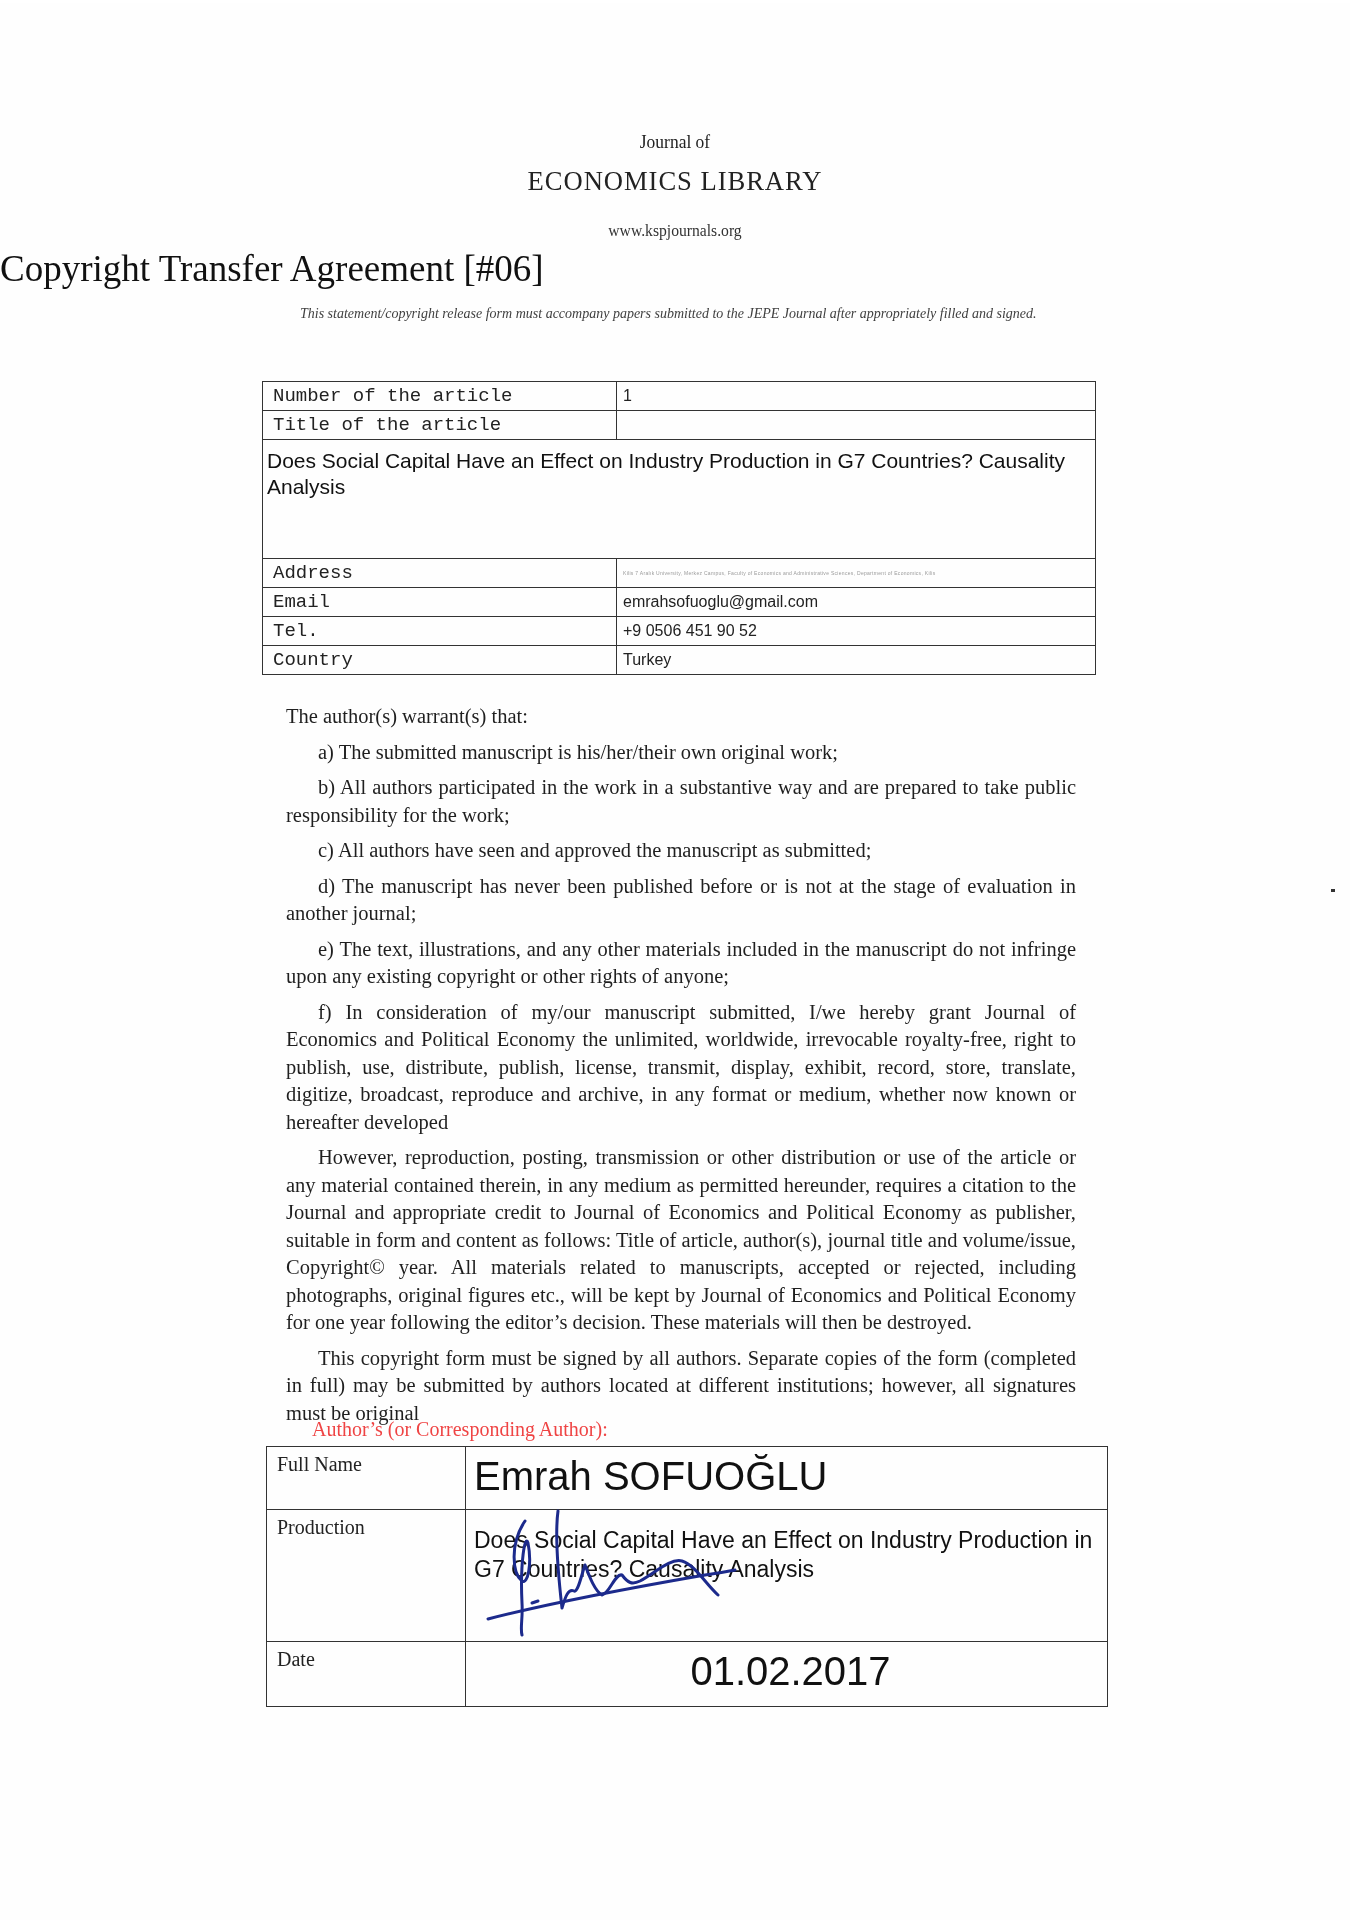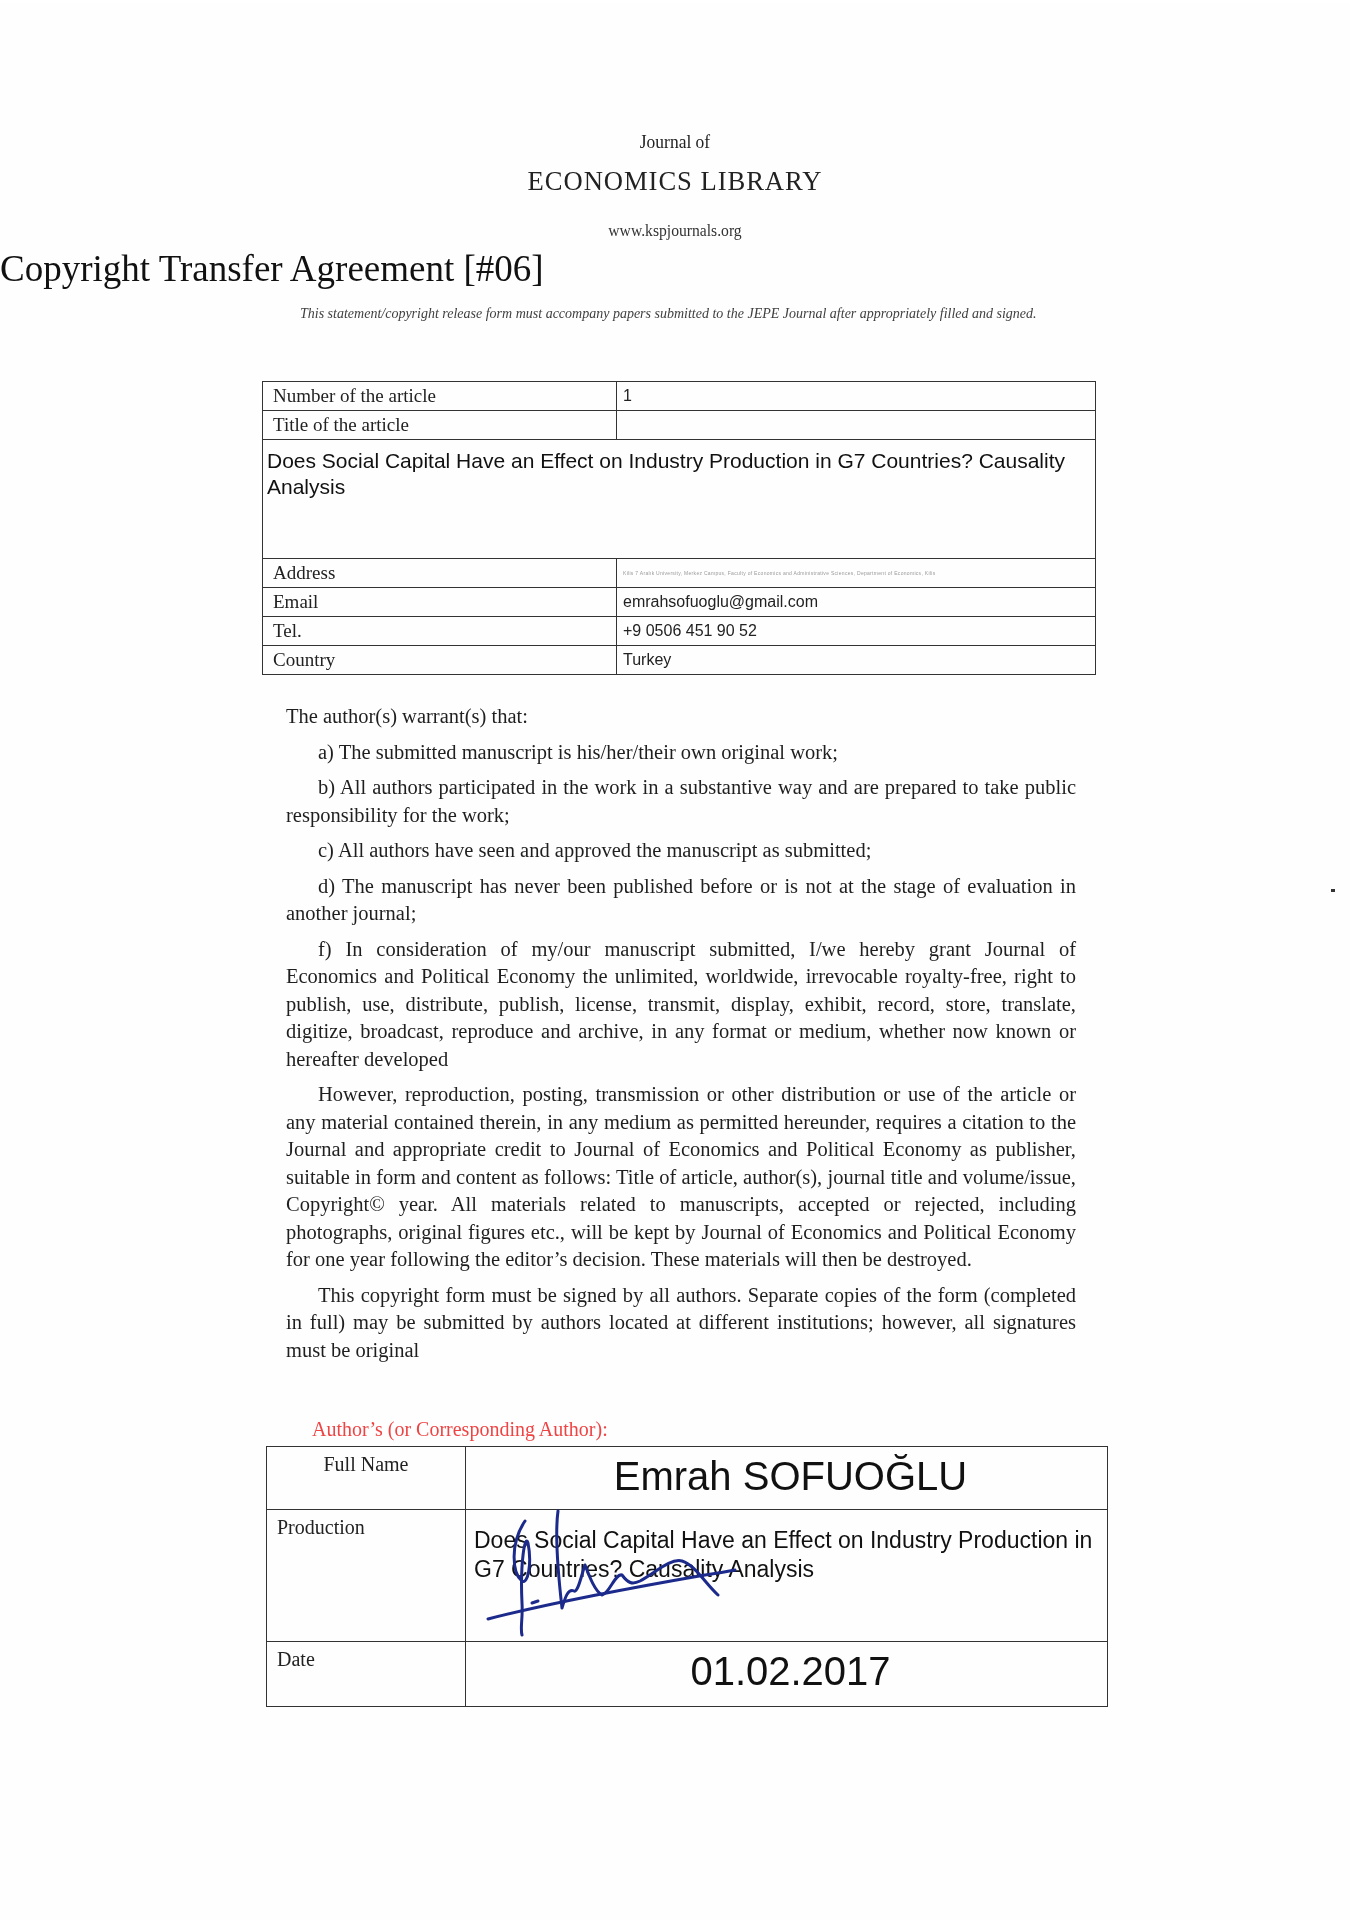--- a/index.html
+++ b/index.html
@@ -13,21 +13,21 @@
                  font-size: 28px; letter-spacing: 1px; color: #222; transform: scaleX(0.95); }
     .hdr-url { position: absolute; top: 218px; left: 0; width: 1350px; text-align: center;
                font-size: 17px; color: #333; transform: scaleX(0.92); }
     .hdr-title { position: absolute; top: 244px; left: 0; width: 1350px; text-align: left;
                  font-size: 37px; color: #111; }
     .intro { position: absolute; top: 297px; left: 300px; width: 780px; font-size: 14px;
              line-height: 27px; color: #404040; text-align: justify; text-indent: 0; font-style: italic; }
 
     table.info { position: absolute; left: 262px; top: 378px; width: 834px; border-collapse: collapse; }
     table.info td { border: 1.5px solid #333; padding: 0 10px; font-size: 19px; color: #222; vertical-align: top; }
-    table.info td.lbl { width: 333px; height: 26px; line-height: 28px; font-family: Liberation Serif, serif; margin-left: 45px; }
+    table.info td.lbl { width: 333px; height: 26px; line-height: 28px; font-family: Liberation Mono, monospace; margin-left: 45px; }
     table.info td.val { font-family: "Liberation Sans", sans-serif; font-size: 16px; line-height: 28px; padding-left: 6px; }
     table.info td.title-cell { height: 110px; font-family: "Liberation Sans", sans-serif; font-size: 21px;
                                line-height: 26px; padding: 8px 4px 0 4px; color: #111; }
     table.info td.addr { font-size: 5px; color: #9a9a9a; line-height: 28px; letter-spacing: 0.3px; white-space: nowrap; overflow: hidden; max-width: 500px; }
 
     .body-text { position: absolute; left: 278px; top: 692px; width: 806px; font-size: 20.5px;
                  line-height: 27.5px; color: #1f1f1f; text-align: justify; }
     .body-text p { margin: 8px; }
     .body-text p.ind { text-indent: 32px; }
 
@@ -35,21 +35,21 @@
 
     table.author { position: absolute; left: 266px; top: 1443px; width: 842px; border-collapse: collapse; }
     table.author td { border: 1.5px solid #333; vertical-align: top; }
     table.author td.lbl { width: 178px; padding: 6px 10px; font-size: 20px; color: #222; }
     table.author td.name-val { height: 44px; font-family: "Liberation Sans", sans-serif; font-size: 40px;
                                line-height: 50px; padding: 4px 0 0 8px; color: #111; }
     table.author td.sig-val { height: 115px; font-family: "Liberation Sans", sans-serif; font-size: 23px;
                               line-height: 29px; padding: 16px 0 0 8px; color: #111; position: relative; }
     table.author td.date-val { height: 48px; font-family: "Liberation Sans", sans-serif; font-size: 40px;
                                line-height: 50px; padding: 4px 0 0 8px; color: #111; text-align: center; }
-    .row-name td { height: 50px; text-align: center; }
+    .row-name td { height: 50px; }
     .row-date td { height: 52px; }
 
     .signature { position: absolute; left: 470px; top: 1500px; width: 300px; height: 150px; pointer-events: none; }
     .speck { position: absolute; left: 1331px; top: 886px; width: 4px; height: 3px; background: #333; }
   </style>
 </head>
 <body>
 
 <div class="page">
 
@@ -90,20 +90,21 @@
     </tr>
   </tbody>
     </table>
 
   <div class="body-text">
     <p>The author(s) warrant(s) that:</p>
     <p class="ind">a) The submitted manuscript is his/her/their own original work;</p>
     <p class="ind">b) All authors participated in the work in a substantive way and are prepared to take public responsibility for the work;</p>
     <p class="ind">c) All authors have seen and approved the manuscript as submitted;</p>
     <p class="ind">d) The manuscript has never been published before or is not at the stage of evaluation in another journal;</p>
+    <p class="ind">e) The text, illustrations, and any other materials included in the manuscript do not infringe upon any existing copyright or other rights of anyone;</p>
     <p class="ind">f) In consideration of my/our manuscript submitted, I/we hereby grant Journal of Economics and Political Economy the unlimited, worldwide, irrevocable royalty-free, right to publish, use, distribute, publish, license, transmit, display, exhibit, record, store, translate, digitize, broadcast, reproduce and archive, in any format or medium, whether now known or hereafter developed</p>
     <p class="ind">However, reproduction, posting, transmission or other distribution or use of the article or any material contained therein, in any medium as permitted hereunder, requires a citation to the Journal and appropriate credit to Journal of Economics and Political Economy as publisher, suitable in form and content as follows: Title of article, author(s), journal title and volume/issue, Copyright© year. All materials related to manuscripts, accepted or rejected, including photographs, original figures etc., will be kept by Journal of Economics and Political Economy for one year following the editor’s decision. These materials will then be destroyed.</p>
     <p class="ind">This copyright form must be signed by all authors. Separate copies of the form (completed in full) may be submitted by authors located at different institutions; however, all signatures must be original</p>
   </div>
 
   <div class="author-label">Author’s (or Corresponding Author):</div>
 
   <table class="author">
     <tbody>
         <tr class="row-name">

